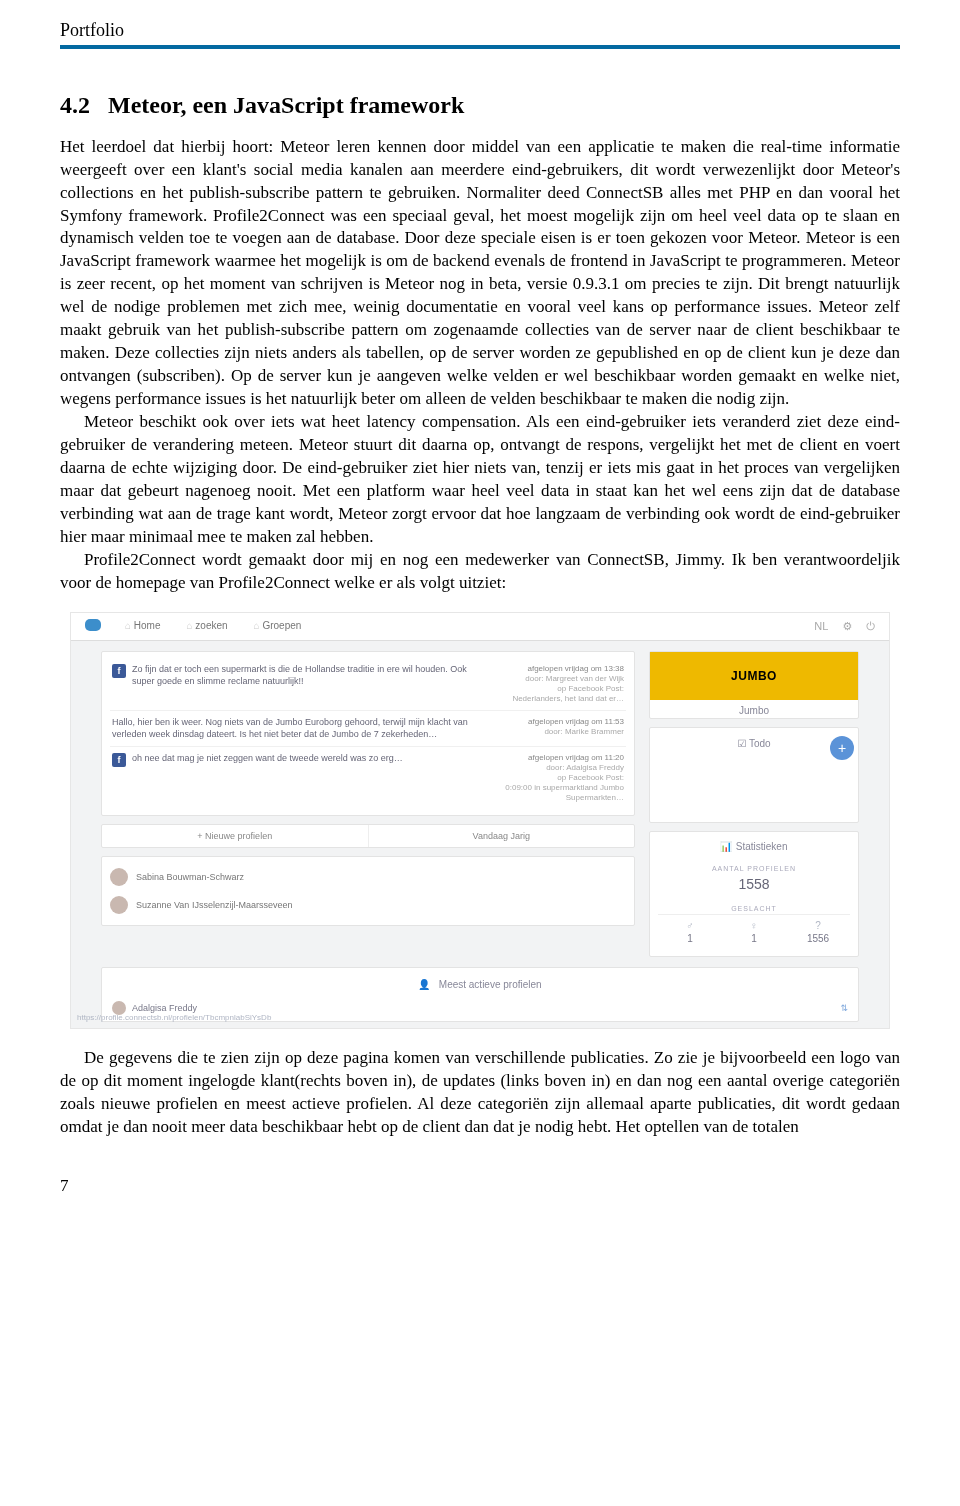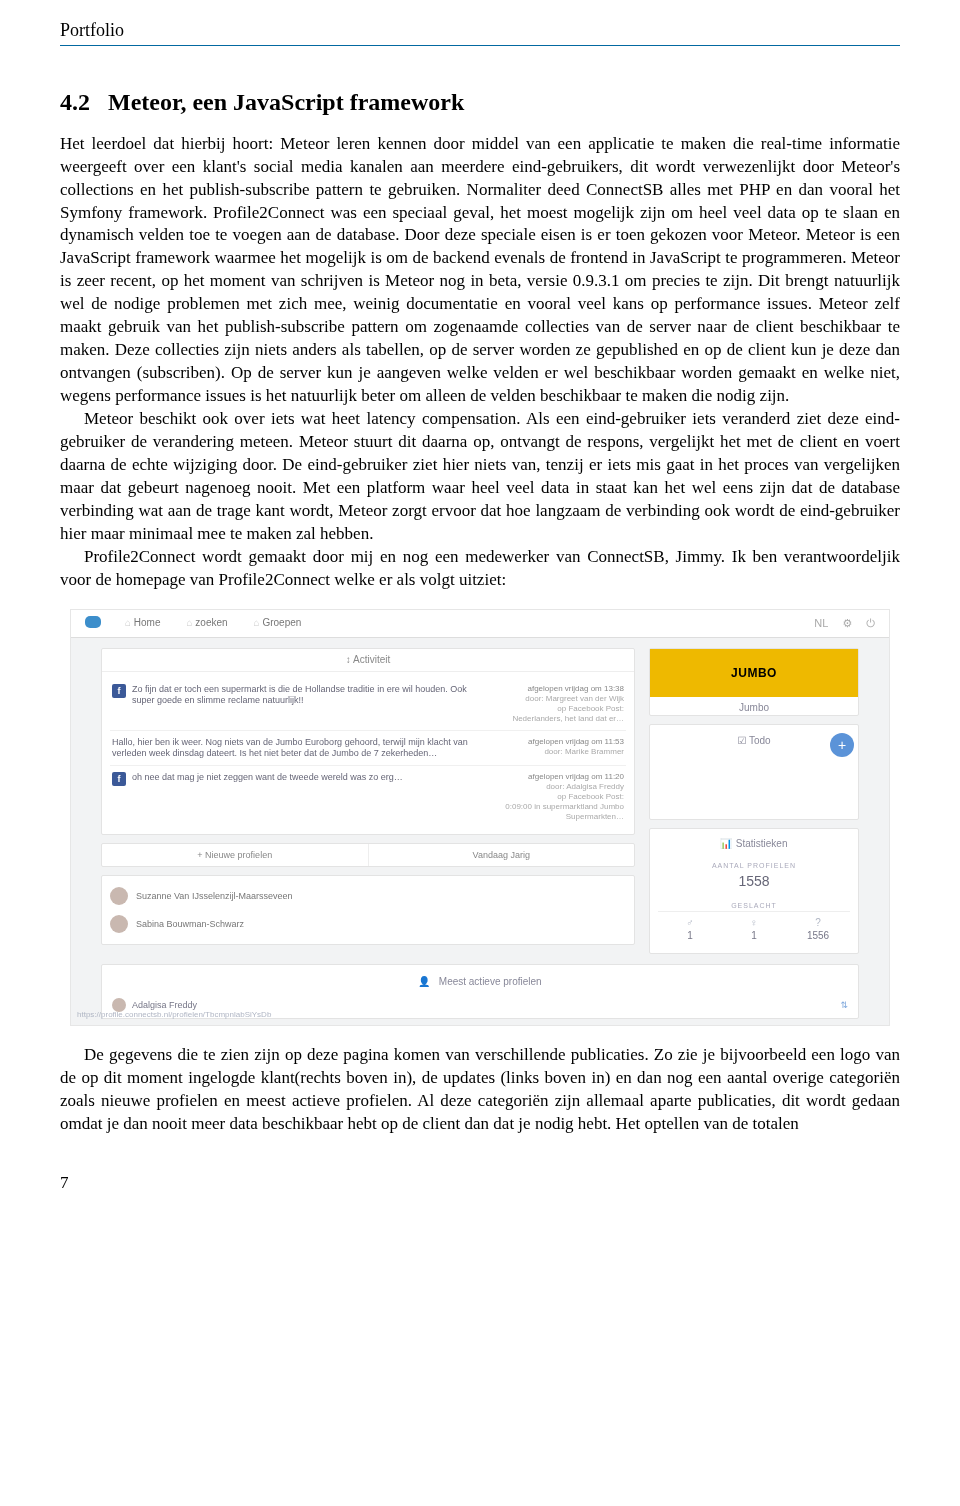--- a/index.html
+++ b/index.html
@@ -7,21 +7,21 @@
     font-family: "Times New Roman", Georgia, serif;
     background: #fff;
     color: #000;
     width: 960px;
     padding: 18px 60px 20px 60px;
     font-size: 17px;
     line-height: 1.35;
   }
   .header-title {
     font-size: 18px;
-    border-bottom: 1px solid #0369a1;
+    border-bottom: 4px solid #0369a1;
     padding-bottom: 3px;
     margin-bottom: 40px;
   }
   .section-heading {
     font-size: 24px;
     font-weight: bold;
     margin-bottom: 14px;
   }
   .section-heading .num { margin-right: 18px; }
   p.body-para { text-align: justify; margin: 0; }
@@ -260,21 +260,20 @@
     <div class="right">
       <span>NL</span>
       <span>⚙</span>
       <span>⏻</span>
     </div>
   </div>
 
   <div class="cols">
     <div class="left-col">
       <div class="card">
-        <div class="card-header">↕ <span>Activiteit</span></div>
         <div class="feed-item">
           <div class="feed-left">
             <div class="fb-badge">f</div>
             <div class="feed-text">Zo fijn dat er toch een supermarkt is die de Hollandse traditie in ere wil houden. Ook super goede en slimme reclame natuurlijk!!</div>
           </div>
           <div class="feed-meta">
             <div class="meta-title">afgelopen vrijdag om 13:38</div>
             <div>door: Margreet van der Wijk</div>
             <div>op Facebook Post:</div>
             <div>Nederlanders, het land dat er…</div>
@@ -304,25 +303,25 @@
       </div>
 
       <div class="card split-card" style="padding:0;">
         <div>+ Nieuwe profielen</div>
         <div>Vandaag Jarig</div>
       </div>
 
       <div class="card">
         <div class="profile-row">
           <div class="avatar"></div>
-          <span>Suzanne Van IJsselenzijl-Maarsseveen</span>
+          <span>Sabina Bouwman-Schwarz</span>
         </div>
         <div class="profile-row">
           <div class="avatar"></div>
-          <span>Sabina Bouwman-Schwarz</span>
+          <span>Suzanne Van IJsselenzijl-Maarsseveen</span>
         </div>
       </div>
     </div>
 
     <div class="right-col">
       <div class="card" style="padding:0;">
         <div class="jumbo">JUMBO</div>
         <div class="jumbo-label">Jumbo</div>
       </div>
 

